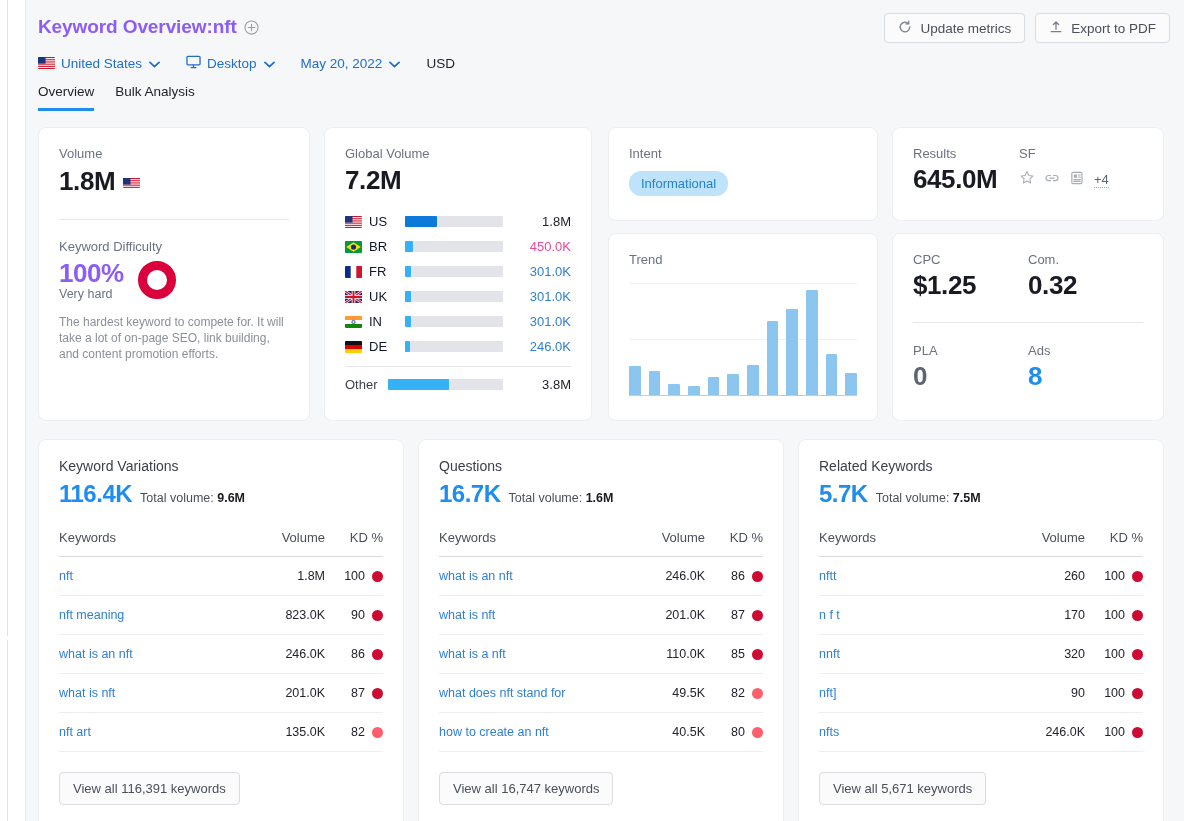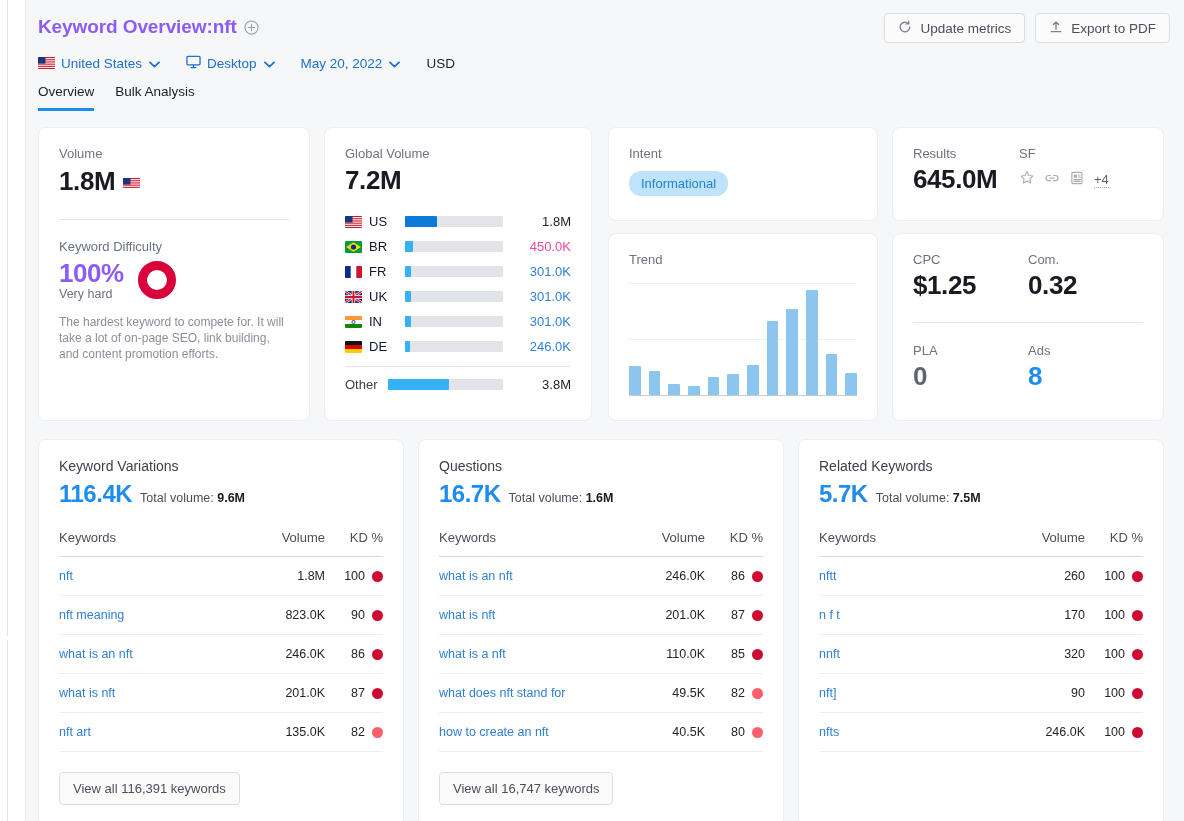--- a/index.html
+++ b/index.html
@@ -616,16 +616,16 @@
             </tr>
             <tr>
               <td class="k"><a>nfts</a></td>
               <td>246.0K</td>
               <td><span class="kd-cell">
                   <span>100</span>
                   <span class="dot" style="background:#ce0a33"></span>
                 </span></td>
             </tr>
           </tbody>
-        </table></div>
+        </table><div class="view-btn">View all 5,671 keywords</div></div>
 
   </div>
 </div>
 
 </body></html>

